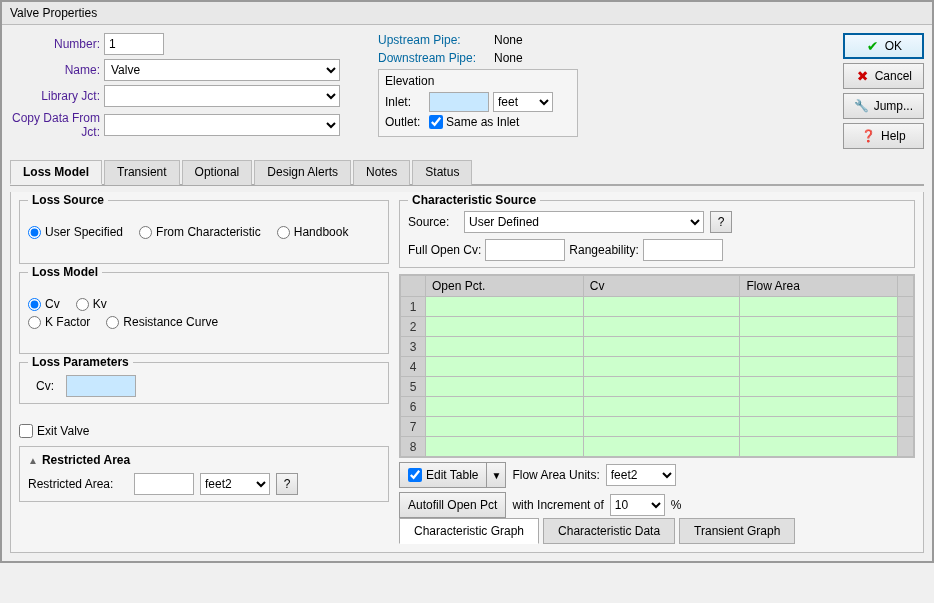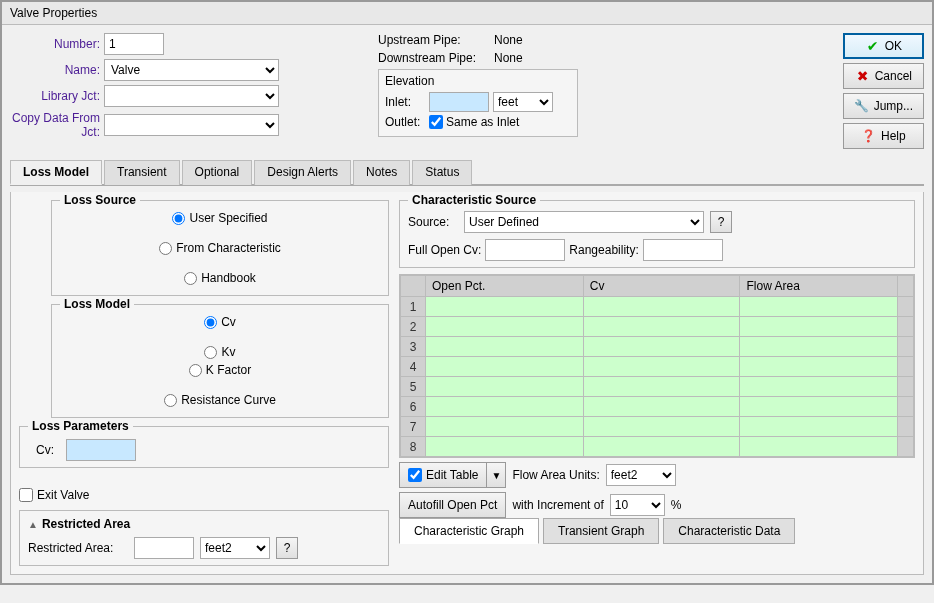--- a/index.html
+++ b/index.html
@@ -61,34 +61,34 @@
       padding: 0 4px;
     }
     .form-input-sm { width: 60px; }
     .form-select {
       height: 22px;
       border: 1px solid #aaa;
       background: white;
       font-size: 12px;
       padding: 0 2px;
     }
-    .form-select-md { width: 175px; }
+    .form-select-md { width: 236px; }
     .top-middle {
       flex: 0 0 200px;
       display: flex;
       flex-direction: column;
       gap: 4px;
       font-size: 12px;
     }
     .pipe-row {
       display: flex;
       align-items: center;
       gap: 6px;
     }
-    .pipe-label { width: 110px; color: #000000; }
+    .pipe-label { width: 110px; color: #0369a1; }
     .pipe-value { color: #000; }
     .elevation-group {
       border: 1px solid #bbb;
       padding: 4px 6px;
       background: #f5f5f5;
     }
     .elevation-title { font-size: 12px; margin-bottom: 4px; }
     .elev-row {
       display: flex;
       align-items: center;
@@ -193,43 +193,41 @@
       display: flex;
       flex-direction: column;
       gap: 8px;
     }
     .right-panel {
       flex: 1;
     }
 
     .group-box {
       border: 1px solid #bbb;
-      padding: 6px 8px;
+      padding: 20px 8px;
       background: #f5f5f5;
       position: relative;
-      margin-left: 32px;
     }
     .group-box-title {
       position: absolute;
       top: -8px;
       left: 8px;
       background: #f5f5f5;
       padding: 0 4px;
       font-size: 12px;
       font-weight: bold;
     }
     .group-inner {
       margin-top: 4px;
     }
     .radio-row {
       display: flex;
       align-items: center;
       gap: 16px;
       margin-bottom: 4px;
-      flex-direction: column;
     }
     .radio-label {
       display: flex;
       align-items: center;
       gap: 4px;
       font-size: 12px;
     }
     .loss-params {
       border: 1px solid #bbb;
       padding: 6px 16px;
@@ -830,23 +828,23 @@
               <option>25</option>
             </select>
             <span class="pct-label">%</span>
           </div>
 
           <div class="bottom-tabs">
             <div class="bottom-tab active">
               <span>Characteristic Graph</span>
             </div>
             <div class="bottom-tab">
+              <span>Characteristic Data</span>
+            </div>
+            <div class="bottom-tab">
               <span>Transient Graph</span>
-            </div>
-            <div class="bottom-tab">
-              <span>Characteristic Data</span>
             </div>
           </div>
         </div>
       </div>
     </div>
   </div>
 </div>
 
 </body></html>

